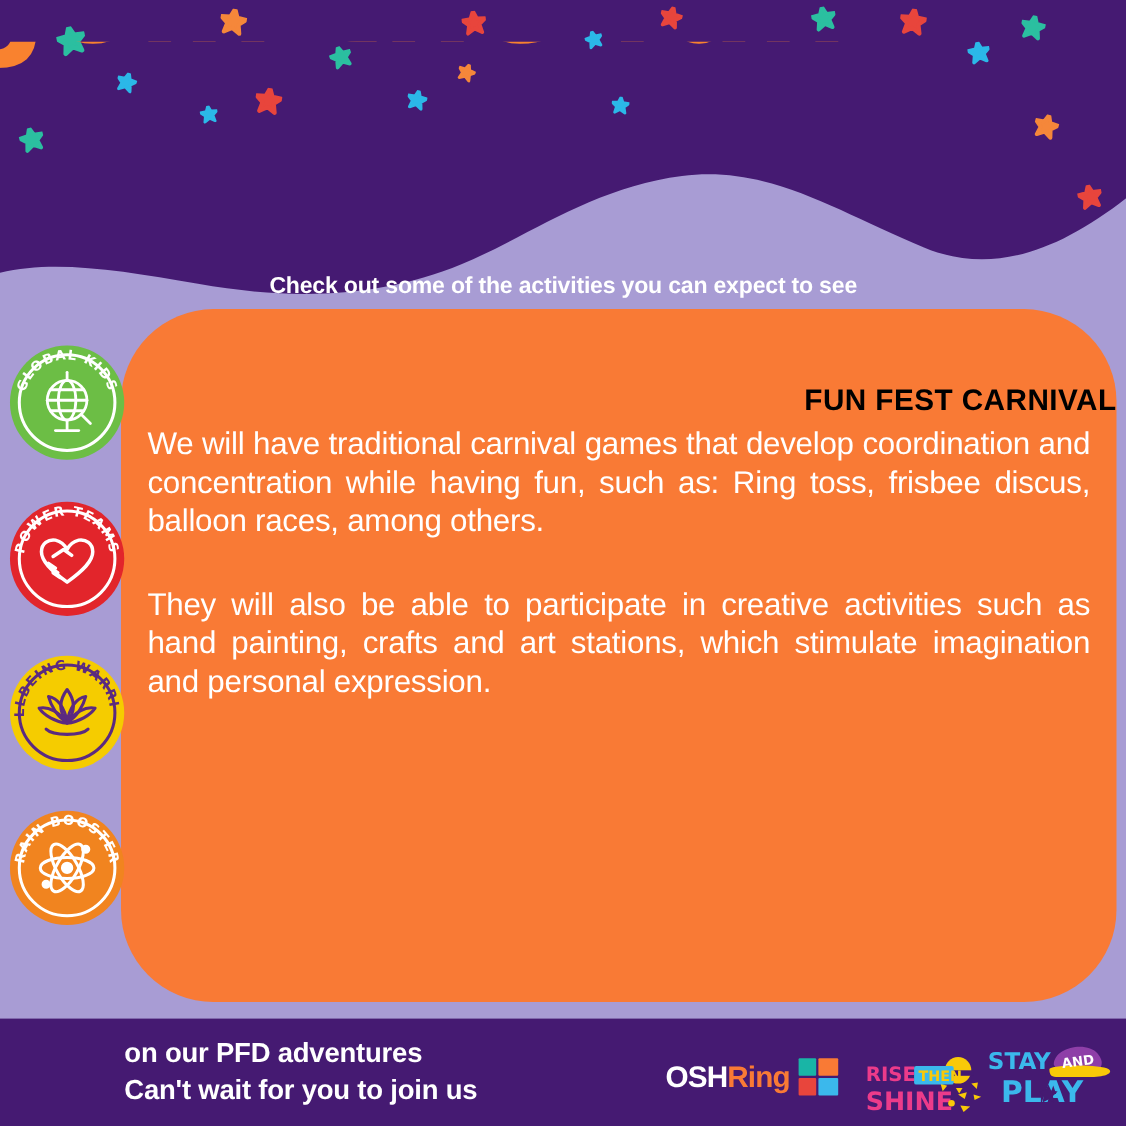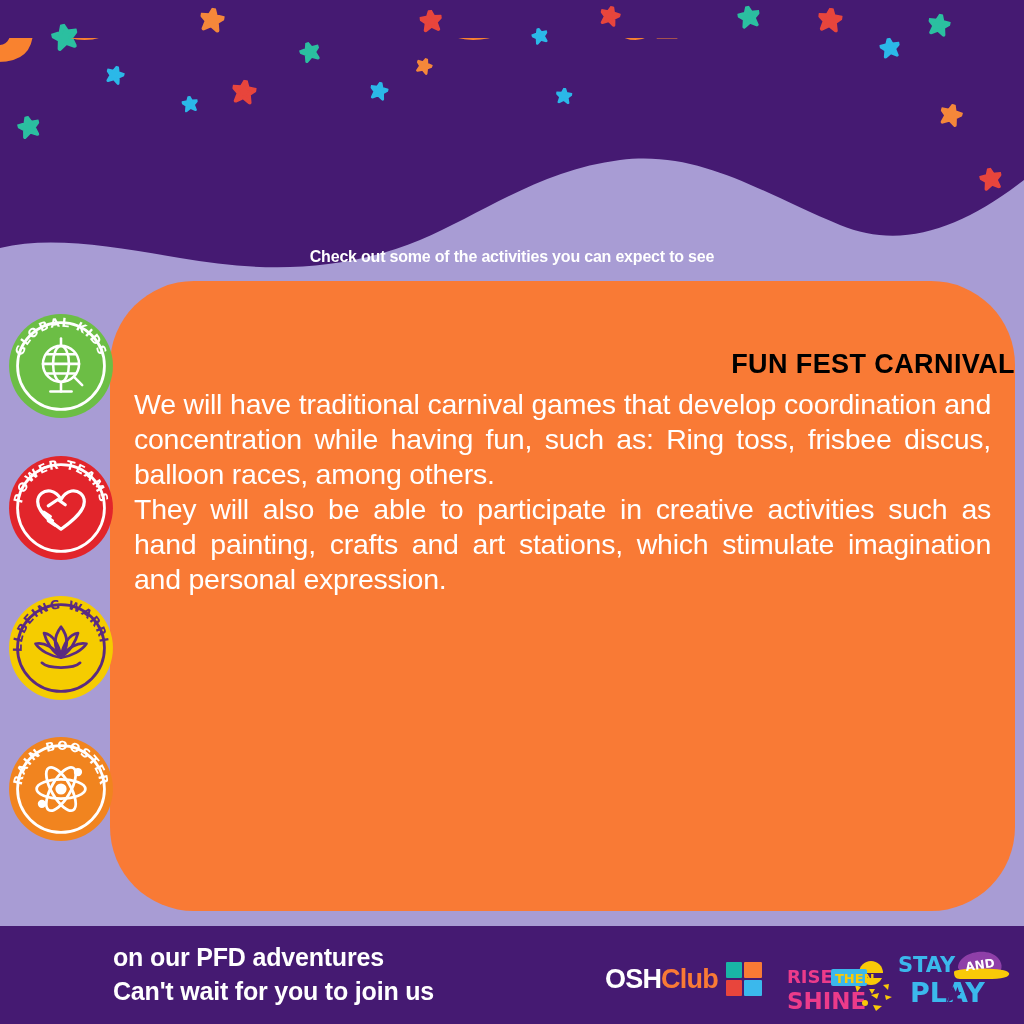--- a/index.html
+++ b/index.html
@@ -55,21 +55,21 @@
   
   .subtitle {
     position:absolute;
     left:0; top:248px;
     width:1024px;
     text-align:center;
     z-index:4;
     color:#FFFFFF;
     font-family:"Liberation Sans", sans-serif;
     font-weight:bold;
-    font-size:16px;
+    font-size:21px;
     letter-spacing:-0.2px;
   }
 
   
   .card {
     position:absolute;
     left:110px; top:281px;
     width:905px; height:630px;
     background:#F97A35;
     border-radius:84px;
@@ -96,21 +96,21 @@
   .para {
     color:#FFFFFF;
     font-family:"Liberation Sans", sans-serif;
     font-size:28.5px;
     line-height:35px;
     text-align:justify;
     letter-spacing:-0.25px;
   }
   .para.p1 { text-align:left; }
   .para.gap-1 { }
-  .para.gap-2 { }
+  .para.gap-2 { margin-top:41px; }
 
   .misspelled {
     text-decoration:underline;
     text-decoration-style:wavy;
     text-decoration-color:#E8453C;
     text-decoration-thickness:1.5px;
     text-underline-offset:2px;
   }
 
   
@@ -404,21 +404,21 @@
   <div class="footer">
 
     <div class="footer-text">
       <div>on our PFD adventures</div>
       <div>Can't wait for you to join us</div>
     </div>
 
     <div class="logo-row">
 
       <div class="logo-osh">
-        <span class="osh-word"><span class="osh">OSH</span><span class="club">Club</span></span>
+        <span class="osh-word"><span class="osh">OSH</span><span class="club">Ring</span></span>
         <span class="osh-squares">
           <i style="background:#19B5A6"></i>
             <i style="background:#F97A35"></i>
           <i style="background:#E8453C"></i>
             <i style="background:#3BB8EC"></i>
         </span>
       </div>
 
       <div class="logo-rise">
         <svg viewBox="0 0 115 64" aria-hidden="true">

